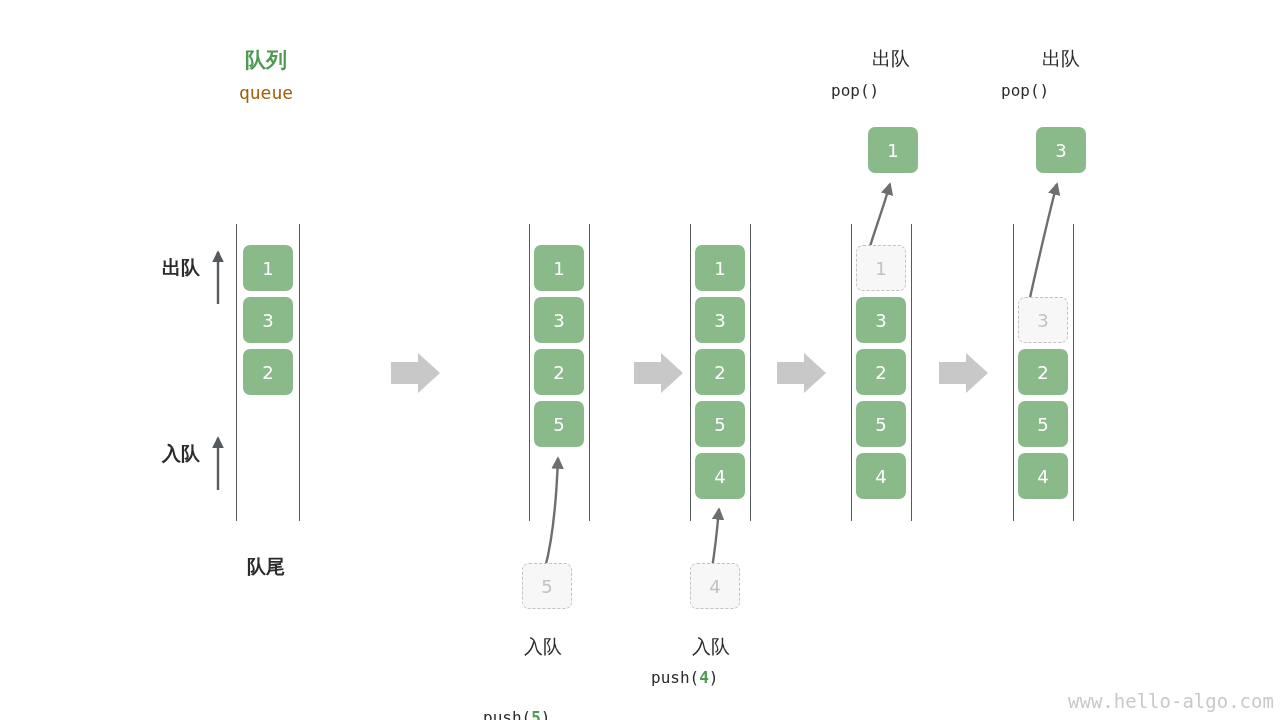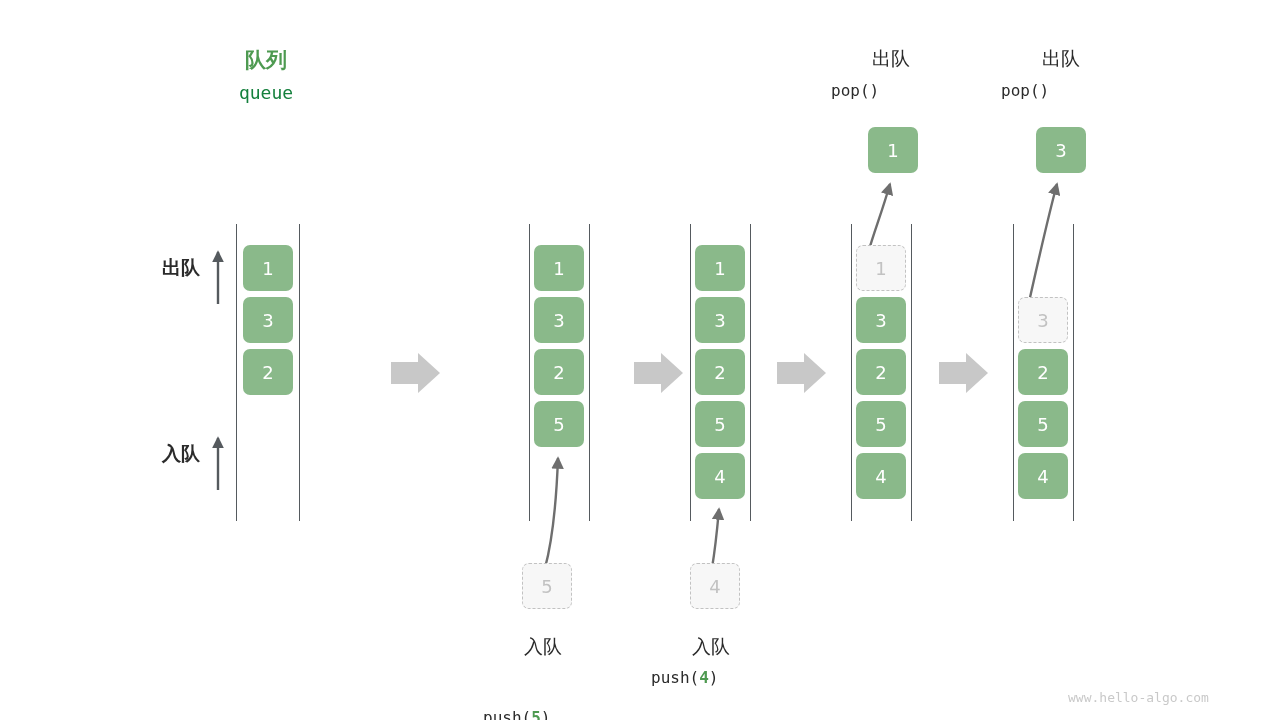--- a/index.html
+++ b/index.html
@@ -27,21 +27,21 @@
     font-family: "DejaVu Sans", sans-serif;
     font-weight: bold;
     font-size: 21px;
     color: #4e9a51;
     text-align: center;
     white-space: nowrap;
   }
   .title-en {
     font-family: "DejaVu Sans Mono", monospace;
     font-size: 18px;
-    color: #15803d;
+    color: #a16207;
     text-align: center;
     white-space: nowrap;
   }
   .head-label {
     font-family: "DejaVu Sans", sans-serif;
     font-weight: bold;
     font-size: 19px;
     color: #2b2b2b;
     text-align: center;
     white-space: nowrap;
@@ -64,21 +64,21 @@
   .op-code {
     font-family: "DejaVu Sans Mono", monospace;
     font-size: 16px;
     color: #2b2b2b;
     text-align: left;
     white-space: nowrap;
   }
   .op-code .num { color: #4e9a51; font-weight: bold; }
   .watermark {
     font-family: "DejaVu Sans Mono", monospace;
-    font-size: 13px;
+    font-size: 19px;
     color: #c9c9c9;
     white-space: nowrap;
     text-align: center;
   }
 
   
   .rail {
     position: absolute;
     width: 1px;
     background: #555a5e;
@@ -160,20 +160,21 @@
       <path d="M 869 238 C 874 220 882 200 890 172" stroke="#6e6e6e" stroke-width="2.4" fill="none" marker-end="url(#mArrow)"></path>
     </g>
     <g>
       <path d="M 1029 290 C 1038 250 1048 205 1057 172" stroke="#6e6e6e" stroke-width="2.4" fill="none" marker-end="url(#mArrow)"></path>
     </g>
   </svg>
 
   <div class="abs title-cn" style="left:186px; top:34px; width:160px;">队列</div>
   <div class="abs title-en" style="left:186px; top:70px; width:160px;">queue</div>
 
+  <div class="abs head-label" style="left:186px; top:542px; width:160px;">队尾</div>
 
   <div class="abs side-label" style="left:120px; top:243px; width:80px;">出队</div>
   <div class="abs side-label" style="left:120px; top:429px; width:80px;">入队</div>
 
   <div class="abs">
     <div class="rail" style="left:236px; top:212px; height:297px;"></div>
     <div class="rail" style="left:299px; top:212px; height:297px;"></div>
     <div class="cell" style="left:243px; top:233px;">1</div>
     <div class="cell" style="left:243px; top:285px;">3</div>
     <div class="cell" style="left:243px; top:337px;">2</div>

